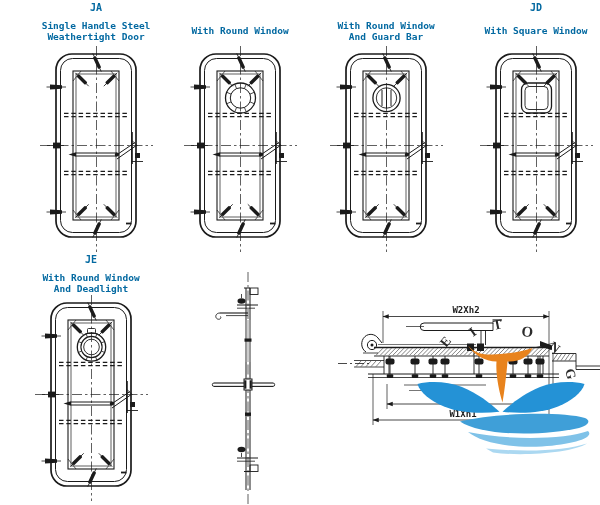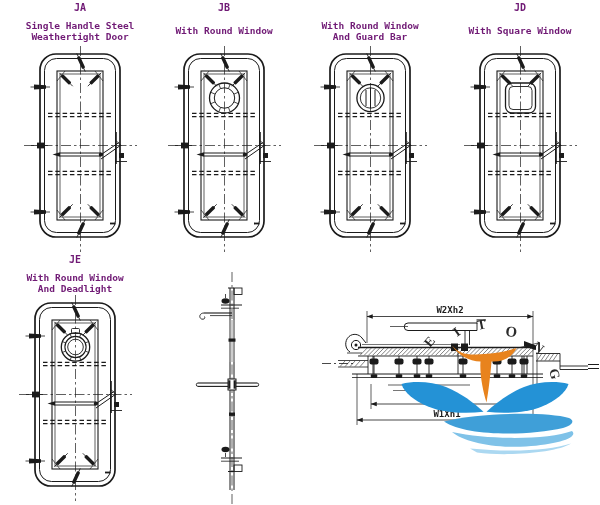--- a/index.html
+++ b/index.html
@@ -1,17 +1,17 @@
 <!DOCTYPE html>
 <html><head>
 <meta charset="utf-8">
 <style>
   html,body{margin:0;padding:0;width:600px;height:505px;background:#fff;overflow:hidden}
-  .canvas{position:absolute;left:0;top:0;width:500px;height:505px;
-          font-family:"DejaVu Sans Mono",monospace;color:#701a75}
+  .canvas{position:absolute;left:16px;top:0;width:500px;height:505px;
+          font-family:"DejaVu Sans Mono",monospace;color:#0369a1}
   figure{margin:0}
   .door{position:absolute;width:170px;height:262px}
   .door-label{position:absolute;top:2px;left:0;width:100%;text-align:center;
               font-size:10px;font-weight:bold}
   .door-subtitle{position:absolute;top:20px;left:0;width:100%;text-align:center;
                  font-size:9.5px;font-weight:bold;line-height:11px;white-space:pre-line}
   .door.single .door-subtitle{top:25px}
   .door svg{position:absolute;top:46px;left:19.5px}
   .door.je .door-label{top:0}
   .door.je .door-subtitle{top:18px}
@@ -72,21 +72,20 @@
         <polygon points="45,106.2 37.5,108.5 45,110.8" fill="#1b1b1b"></polygon>
         <line x1="84" y1="110" x2="104" y2="96.5" stroke="#1b1b1b" stroke-width="1" fill="none"></line>
         <line x1="86" y1="113" x2="106" y2="99" stroke="#1b1b1b" stroke-width="1" fill="none"></line>
         <line x1="101" y1="94.5" x2="106.5" y2="100" stroke="#1b1b1b" stroke-width="0.8" fill="none"></line>
         <circle cx="86" cy="108.5" r="2.1" fill="#1b1b1b"></circle>
         <line x1="95" y1="177.5" x2="100.5" y2="177.5" stroke="#1b1b1b" stroke-width="1.8" fill="none"></line>
       </svg>
   </figure>
 
   <figure class="door single" style="left:139px;top:0">
-    <div class="door-label">JB</div>
     <div class="door-subtitle">With Round Window</div>
     <svg width="131" height="206" viewBox="0 0 131 206">
         <line x1="65.5" y1="0" x2="65.5" y2="206" stroke="#1b1b1b" stroke-width="0.7" fill="none" stroke-dasharray="10,3,2.5,3"></line>
         <line x1="9" y1="99.5" x2="122" y2="99.5" stroke="#1b1b1b" stroke-width="0.7" fill="none" stroke-dasharray="10,3,2.5,3"></line>
         <rect x="25" y="8" width="80" height="183" rx="16" fill="none" stroke="#1b1b1b" stroke-width="1.7"></rect>
         <rect x="29.5" y="12.5" width="71" height="174" rx="12" fill="none" stroke="#1b1b1b" stroke-width="1"></rect>
         <rect x="42" y="25" width="46" height="149" rx="0" fill="none" stroke="#1b1b1b" stroke-width="1.1"></rect>
         <rect x="45" y="28" width="40" height="143" rx="0" fill="none" stroke="#1b1b1b" stroke-width="0.7"></rect>
         <line x1="42" y1="35" x2="50" y2="25" stroke="#1b1b1b" stroke-width="0.7" fill="none"></line>
         <line x1="80" y1="25" x2="88" y2="35" stroke="#1b1b1b" stroke-width="0.7" fill="none"></line>

